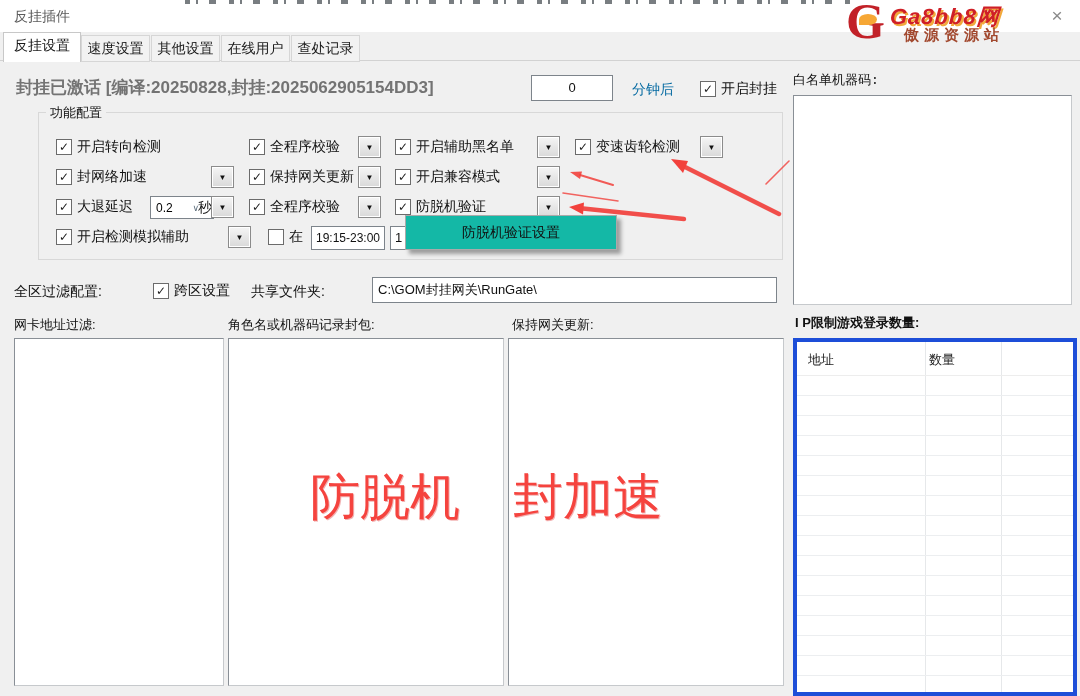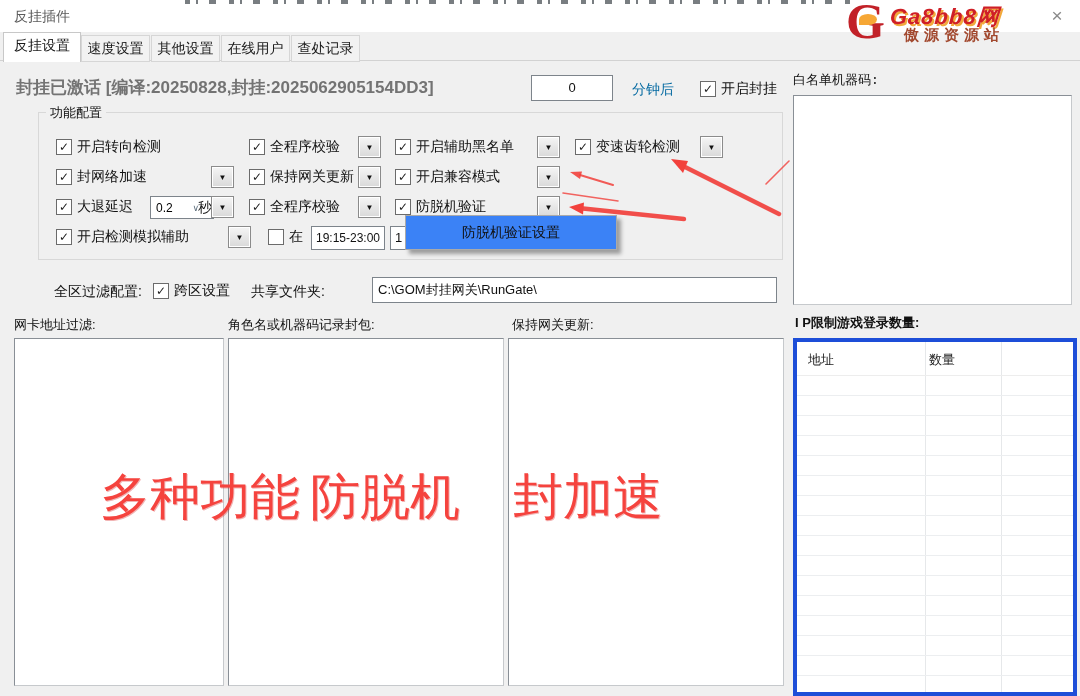--- a/index.html
+++ b/index.html
@@ -39,21 +39,21 @@
       display:flex;align-items:center;justify-content:center;font-size:8px;color:#111;}
   #group{position:absolute;left:38px;top:112px;width:743px;height:146px;border:1px solid #d8d8d8;}
   #group-title{position:absolute;left:46px;top:104px;font-size:13px;color:#111;background:#f0f0f0;padding:0 4px;}
   #combo{position:absolute;left:150px;top:196px;width:43px;height:21px;background:#fff;border:1px solid #7d848b;
          font-size:12px;display:flex;align-items:center;justify-content:space-between;padding:0 14px 0 5px;}
   #combo .chev{font-size:9px;color:#5a6b7a;}
   #delay-unit{position:absolute;left:198px;top:199px;font-size:14px;color:#111;}
   #time-edit{left:311px;top:226px;width:72px;height:22px;text-align:center;line-height:22px;font-size:12px;}
   #hidden-edit{left:390px;top:226px;width:54px;height:22px;line-height:22px;padding-left:4px;z-index:1;}
   
-  #popup{position:absolute;left:405px;top:215px;width:210px;height:33px;background:#3b82f6;
+  #popup{position:absolute;left:405px;top:215px;width:210px;height:33px;background:#14b8a6;
          border:1px solid #aaaaaa;box-shadow:4px 4px 4px rgba(0,0,0,0.35);z-index:5;
          display:flex;align-items:center;justify-content:center;font-size:14px;color:#111;}
   
   .lbl{position:absolute;font-size:13px;color:#111;white-space:nowrap;}
   #share-edit{left:372px;top:277px;width:398px;height:24px;line-height:24px;padding-left:5px;}
   
   .listbox{position:absolute;top:338px;height:346px;background:#ffffff;border:1px solid #898f96;
            border-right-color:#c6c9cc;border-bottom-color:#c6c9cc;}
   #whitelist-box{position:absolute;left:793px;top:95px;width:277px;height:208px;background:#fff;
                  border:1px solid #898f96;border-right-color:#c6c9cc;border-bottom-color:#c6c9cc;}
@@ -168,21 +168,21 @@
   <div class="dd" style="left:228px;top:226px;">▼</div>
   <div class="cb" style="left:268px;top:228px;">
     <span class="cbbox"></span>
     <span>在</span>
     </div>
   <div id="time-edit" class="edit">19:15-23:00</div>
   <div id="hidden-edit" class="edit">1</div>
 
   <div id="popup">防脱机验证设置</div>
 
-  <div class="lbl" style="left:14px;top:283px;font-size:14px;margin-left:40px;">全区过滤配置:</div>
+  <div class="lbl" style="left:14px;top:283px;font-size:14px;">全区过滤配置:</div>
   <div class="cb" style="left:153px;top:282px;">
     <span class="cbbox">✓</span>
     <span>跨区设置</span>
     </div>
   <div class="lbl" style="left:251px;top:283px;font-size:14px;">共享文件夹:</div>
   <div id="share-edit" class="edit">C:\GOM封挂网关\RunGate\</div>
 
   <div class="lbl" style="left:793px;top:71px;font-family:Liberation Mono, monospace;">白名单机器码:</div>
   <div id="whitelist-box"></div>
   <div class="lbl" style="left:795px;top:314px;font-weight:bold;">I P限制游戏登录数量:</div>
@@ -195,21 +195,20 @@
     <div id="ipbody"></div>
   </div>
 
   <div class="lbl" style="left:14px;top:316px;">网卡地址过滤:</div>
   <div class="lbl" style="left:228px;top:316px;">角色名或机器码记录封包:</div>
   <div class="lbl" style="left:512px;top:316px;">保持网关更新:</div>
   <div class="listbox" style="left:14px;width:208px;"></div>
   <div class="listbox" style="left:228px;width:274px;"></div>
   <div class="listbox" style="left:508px;width:274px;"></div>
 
-  <div class="wm" style="left:100px;">多种功能</div>
   <div class="wm" style="left:310px;">防脱机</div>
   <div class="wm" style="left:513px;">封加速</div>
 
   <svg id="arrows" viewBox="0 0 1080 696" xmlns="http://www.w3.org/2000/svg">
 
     <line x1="779" y1="214" x2="683" y2="166" stroke="#f2413c" stroke-width="4.5" stroke-linecap="round" opacity="0.92"></line>
     <polygon points="671,159 688,161 683,173" fill="#f2413c"></polygon>
 
     <line x1="613" y1="185" x2="580" y2="175" stroke="#f2413c" stroke-width="2" stroke-linecap="round" opacity="0.85"></line>
     <polygon points="570,172 582,171.5 580,179" fill="#f2413c" opacity="0.9"></polygon>

